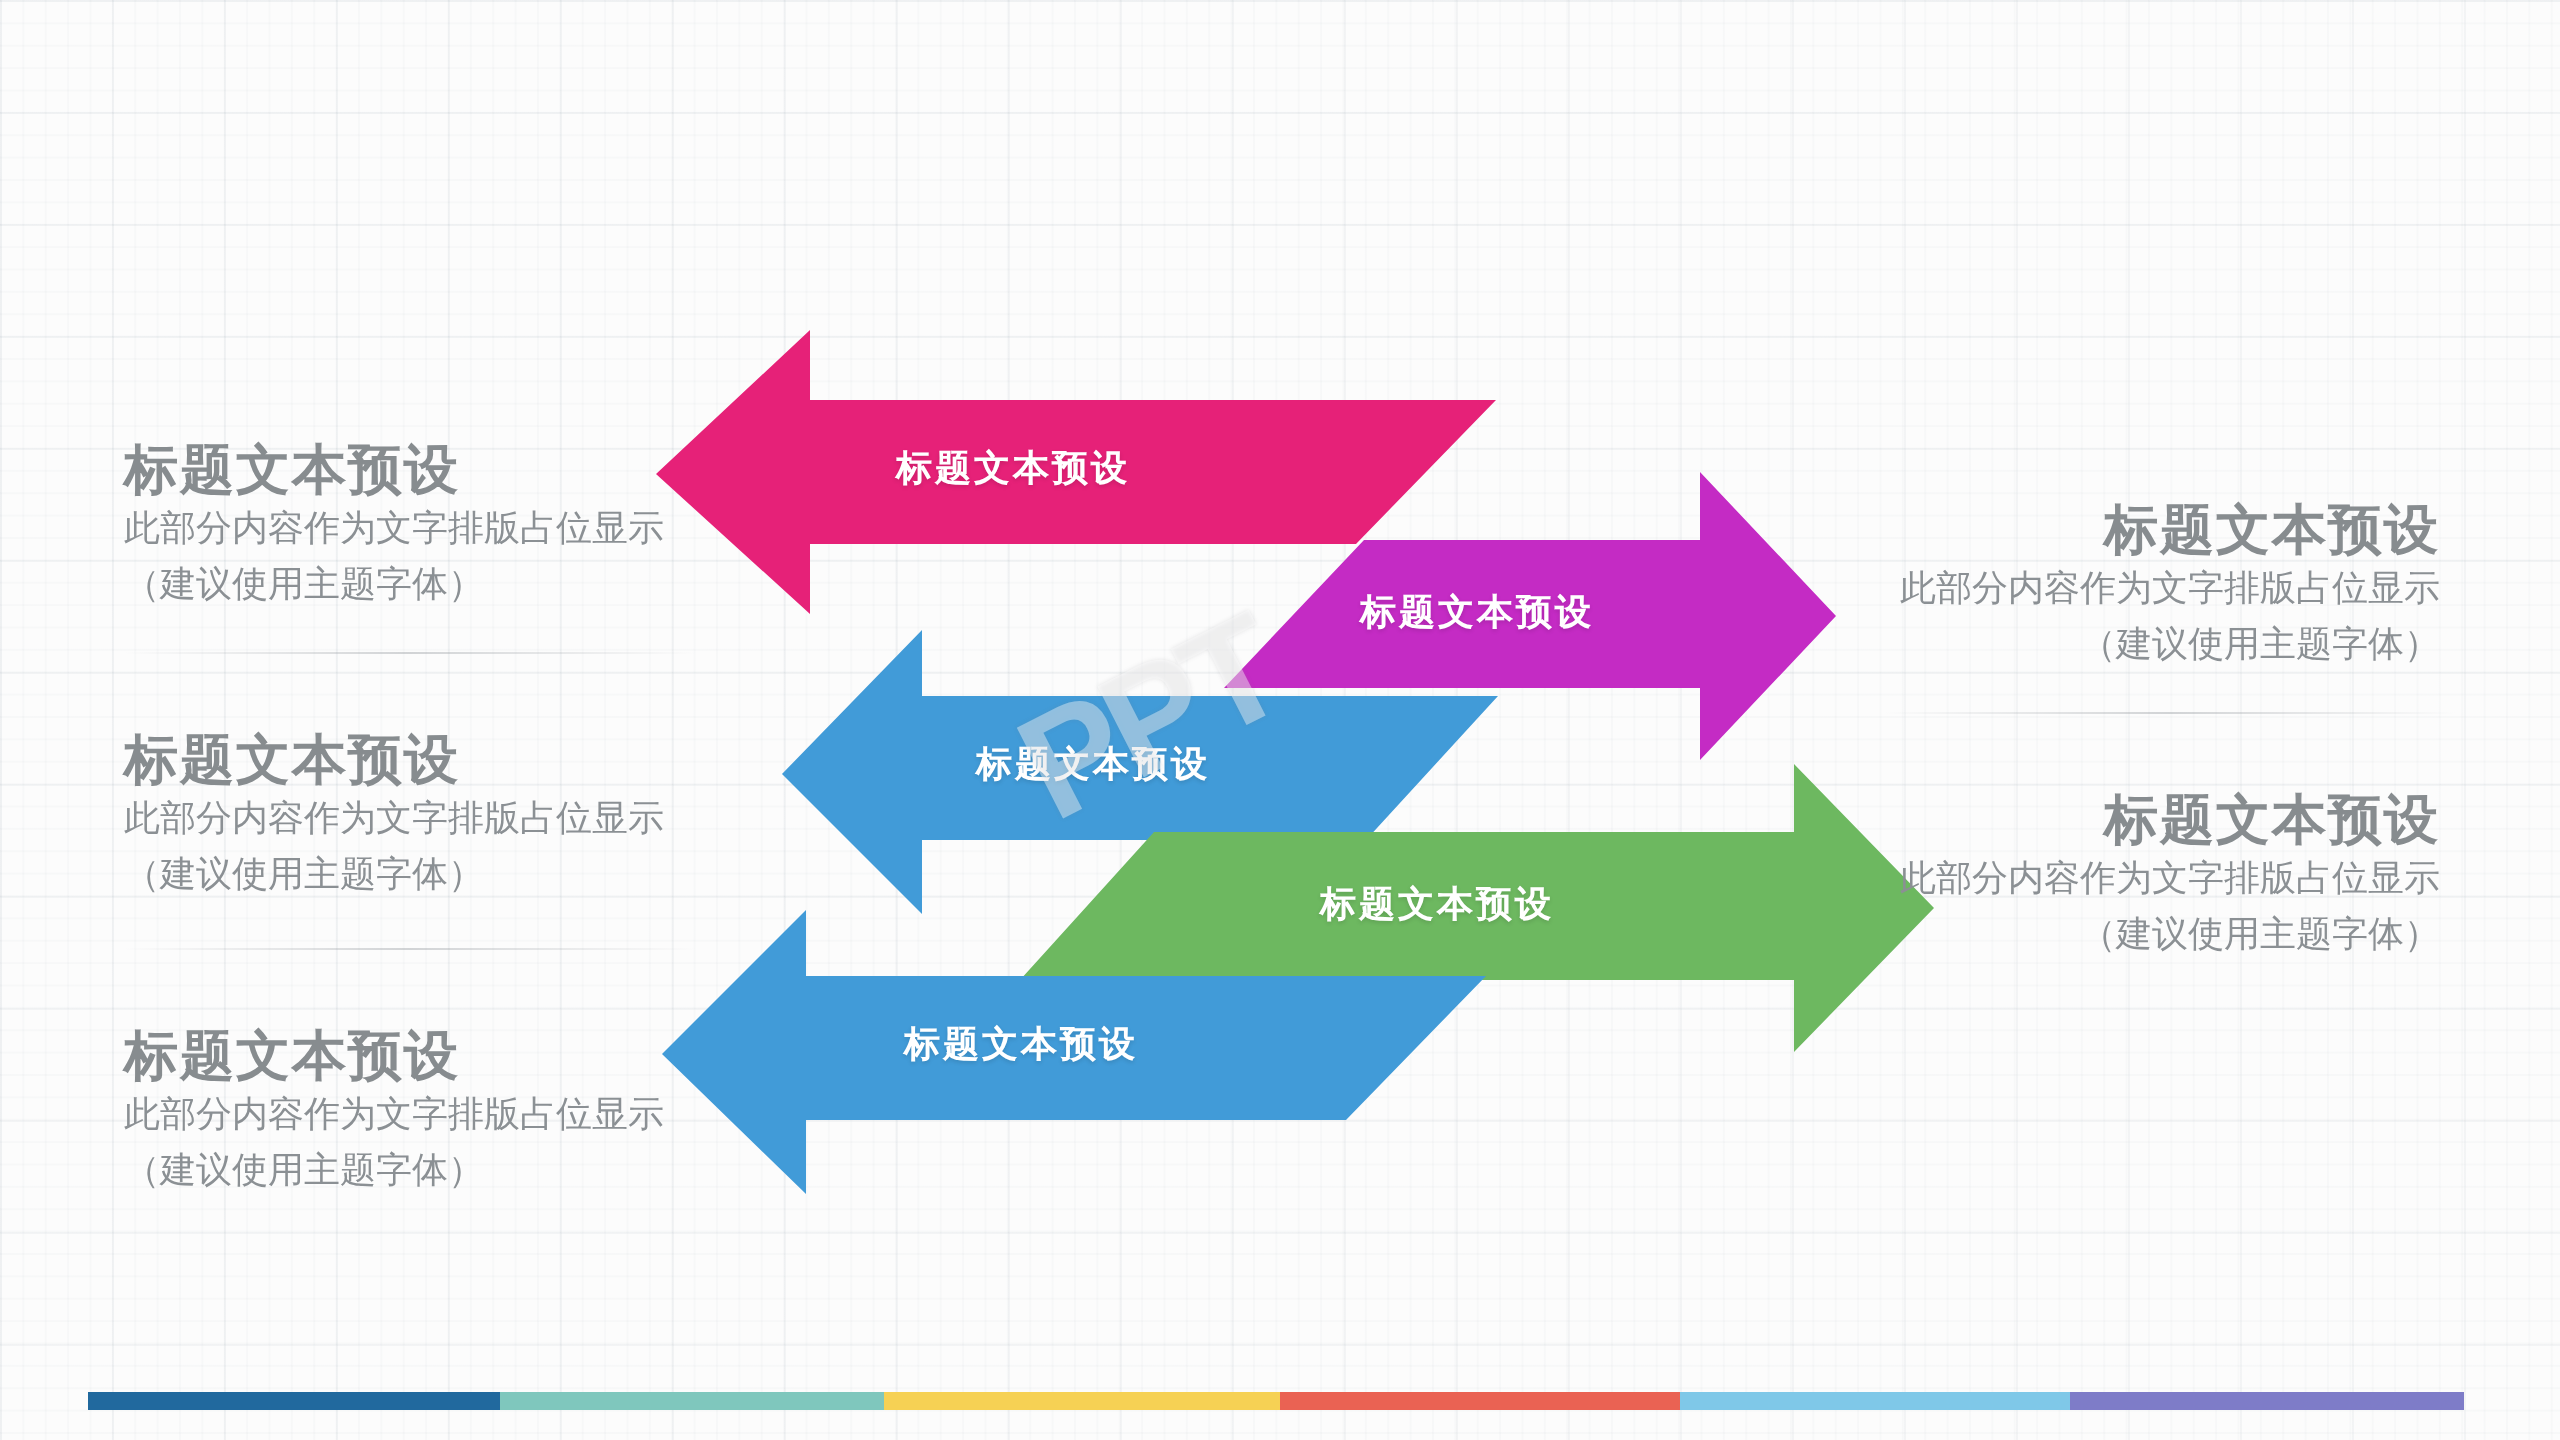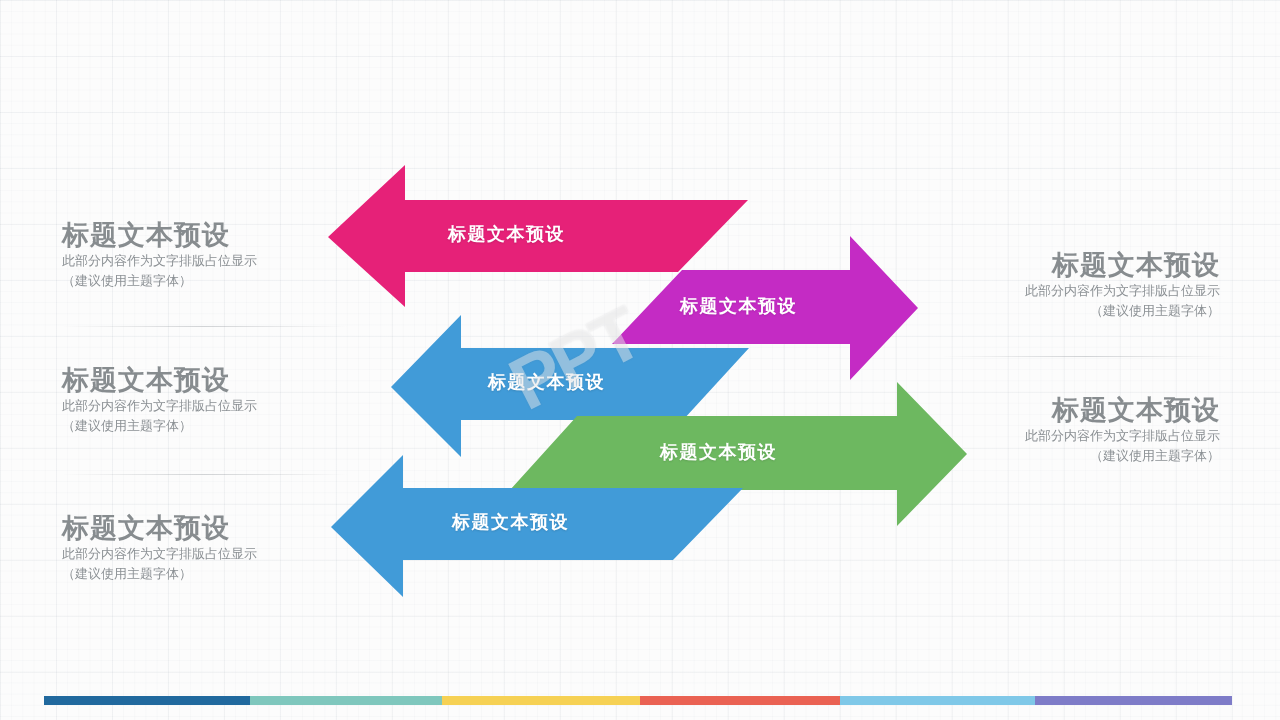--- a/index.html
+++ b/index.html
@@ -21,21 +21,21 @@
     background-size: 56px 56px, 56px 56px, 11.2px 11.2px, 11.2px 11.2px;
   }
 
   
   .txt-block { position:absolute; }
   .txt-block .ttl {
     font-size:27px; font-weight:bold; color:#878c8f;
     letter-spacing:1px; line-height:1.15; white-space:nowrap;
   }
   .txt-block .sub {
-    font-size:13px; color:#8b9094; line-height:1.55;
+    font-size:18px; color:#8b9094; line-height:1.55;
     white-space:nowrap;
   }
   .left-block  { left:62px; width:288px; text-align:left; }
   .right-block { left:930px; width:290px; text-align:right; }
 
   .divider {
     position:absolute; height:1px;
     background:linear-gradient(to right,rgba(0,0,0,0.0),rgba(150,155,160,0.42),rgba(0,0,0,0.0));
   }
 

